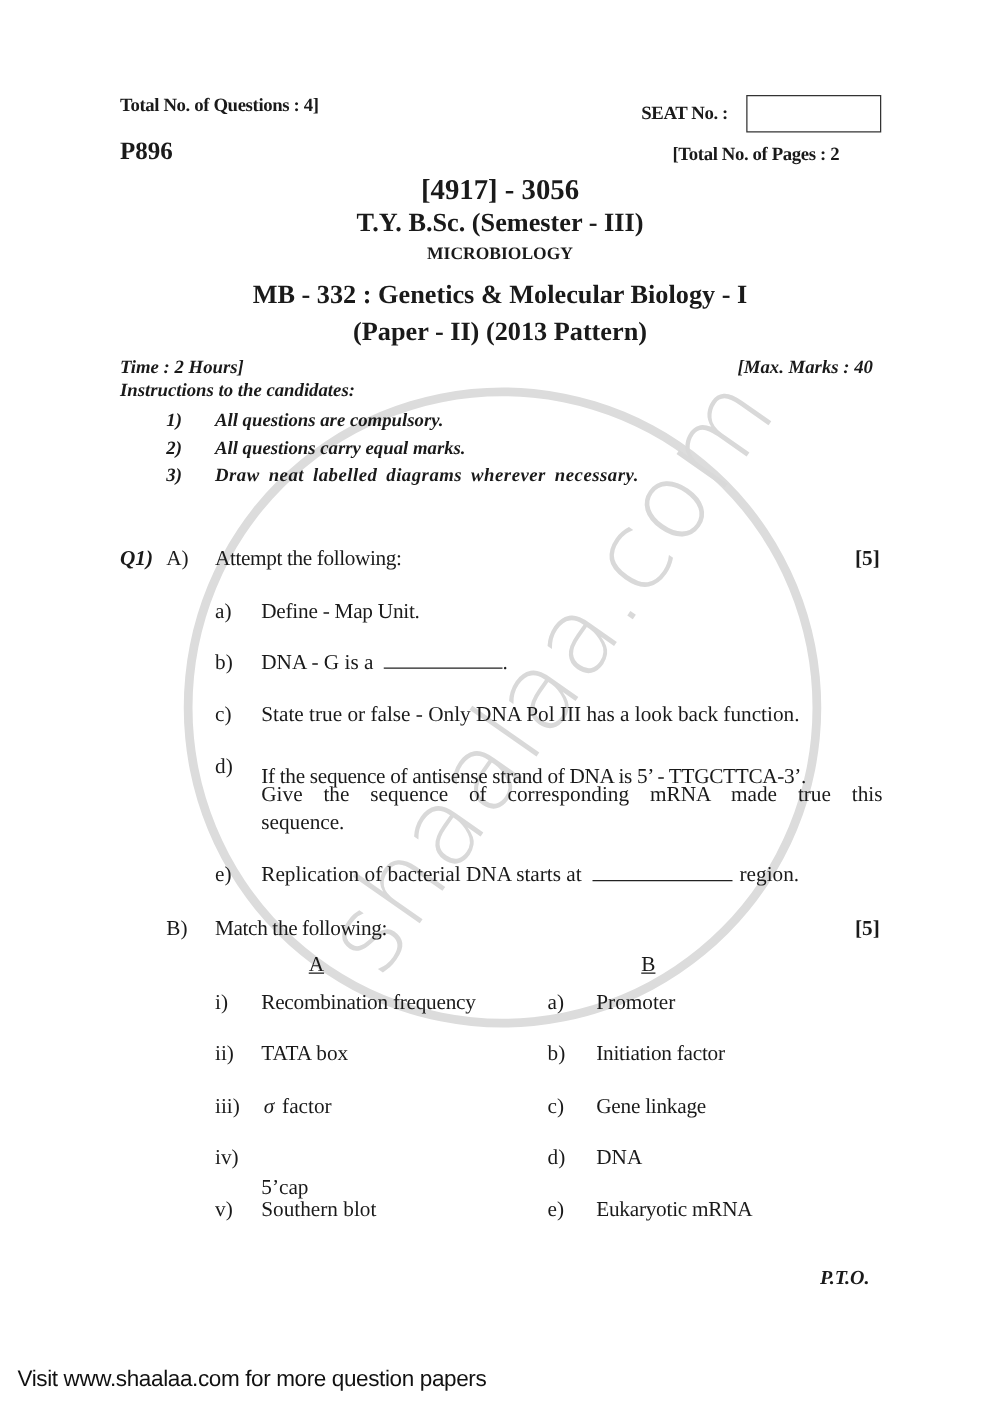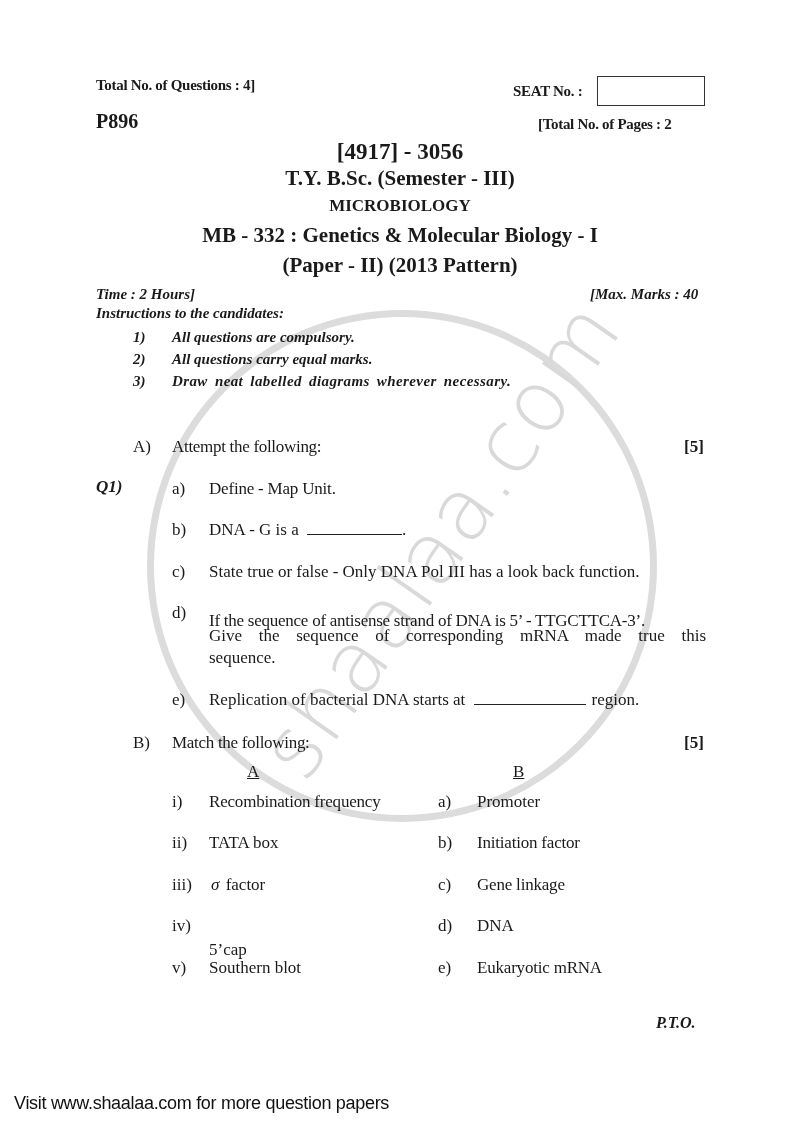--- a/index.html
+++ b/index.html
@@ -20,21 +20,21 @@
     }
     .content { position: absolute; inset: 0; z-index: 1; }
 
     .hdr-bold { font-weight: bold; font-size: 15px; letter-spacing: -0.3px; }
     .p-code { font-weight: bold; font-size: 20px; }
     .seat-box { position: absolute; left: 597px; top: 76px; width: 108px; height: 30px; border: 1.5px solid #333; background: #fff; }
 
     .title { position: absolute; left: 0; width: 800px; text-align: center; font-weight: bold; }
     .t1 { top: 139px; font-size: 23px; }
     .t2 { top: 166px; font-size: 21px; }
-    .t3 { top: 196px; font-size: 17px; }
+    .t3 { top: 196px; font-size: 14px; }
     .t4 { top: 223px; font-size: 21px; }
     .t5 { top: 253px; font-size: 21px; }
 
     .ital-bold { font-style: italic; font-weight: bold; font-size: 15px; }
 
     .q { font-size: 17px; }
     .marks { font-weight: bold; font-size: 17px; }
     .blank { display: inline-block; border-bottom: 1px solid #222; height: 14px; vertical-align: baseline; }
     .ul { text-decoration: underline; }
     .just { position: absolute; left: 209px; width: 497px; text-align: justify; text-align-last: left; font-size: 17px; line-height: 22px; white-space: normal; }
@@ -69,21 +69,21 @@
   <div class="abs ital-bold" style="left:590px; top:286px;">[Max. Marks : 40</div>
 
   <div class="abs ital-bold" style="left:96px; top:305px;">Instructions to the candidates:</div>
   <div class="abs ital-bold" style="left:133px; top:329px;">1)</div>
   <div class="abs ital-bold" style="left:172px; top:329px;">All questions are compulsory.</div>
   <div class="abs ital-bold" style="left:133px; top:351px;">2)</div>
   <div class="abs ital-bold" style="left:172px; top:351px;">All questions carry equal marks.</div>
   <div class="abs ital-bold" style="left:133px; top:373px;">3)</div>
   <div class="abs ital-bold" style="left:172px; top:373px; word-spacing:3px; letter-spacing:0.4px;">Draw neat labelled diagrams wherever necessary.</div>
 
-  <div class="abs ital-bold" style="left:96px; top:437px; font-size:17px;margin-top:40px;">Q1)</div>
+  <div class="abs ital-bold" style="left:96px; top:437px; font-size:17px;">Q1)</div>
   <div class="abs q" style="left:133px; top:437px;">A)</div>
   <div class="abs q" style="left:172px; top:437px; letter-spacing:-0.3px;">Attempt the following:</div>
   <div class="abs marks" style="left:684px; top:437px;">[5]</div>
 
   <div class="abs q" style="left:172px; top:479px;">a)</div>
   <div class="abs q" style="left:209px; top:479px; letter-spacing:-0.2px;">Define - Map Unit.</div>
 
   <div class="abs q" style="left:172px; top:520px;">b)</div>
   <div class="abs q" style="left:209px; top:520px;">
     <span>DNA - G is a</span>

